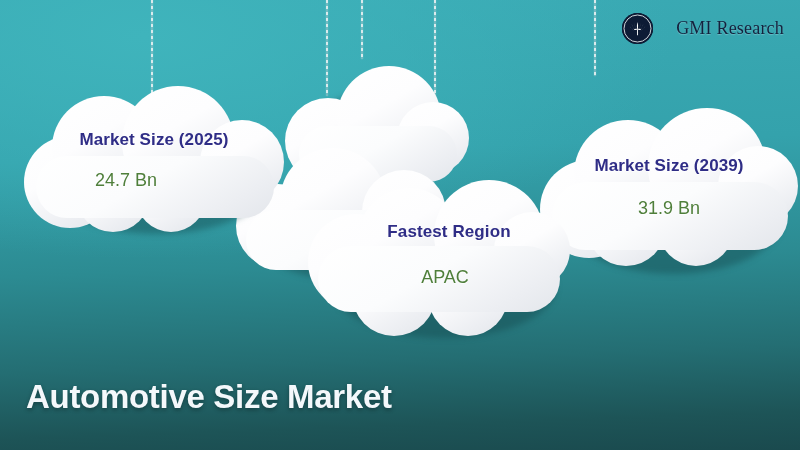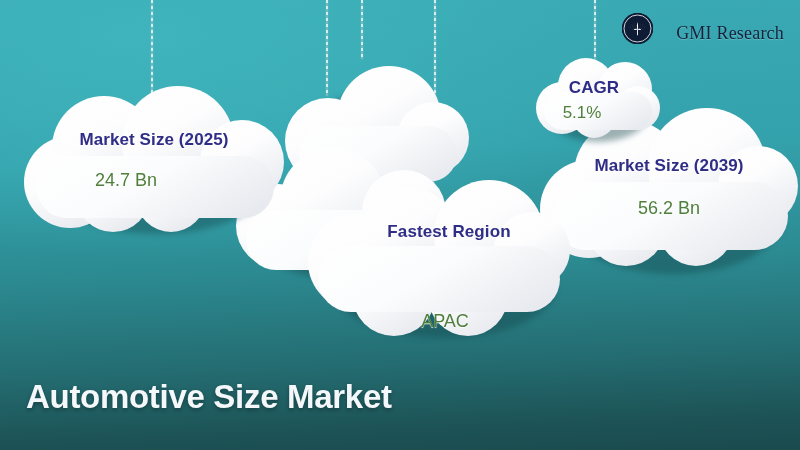--- a/index.html
+++ b/index.html
@@ -55,21 +55,21 @@
   }
   
   #page-title {
     position:absolute; left:26px; top:378px;
     font-size:33px; font-weight:bold; color:#f4f8fb;
     letter-spacing:-.3px;
     text-shadow:0 2px 4px rgba(0,0,0,.32);
     z-index:30;
   }
   
-  #logo { position:absolute; right:16px; top:13px; display:flex; align-items:flex-end; gap:23px; z-index:40; }
+  #logo { position:absolute; right:16px; top:13px; display:flex; align-items:center; gap:23px; z-index:40; }
   #logo .mark { width:31px; height:31px; border-radius:50%; background:#0d1b35; display:block; }
   #logo .wordmark {
     font-family:"Liberation Serif", serif; font-size:18px;
     color:#14213d; letter-spacing:.2px; white-space:nowrap;
     text-shadow:0 1px 1px rgba(255,255,255,.25);
   }
 </style>
 </head>
 <body>
 
@@ -120,53 +120,38 @@
     <div class="lobe" style="left:34px;top:12px;width:108px;height:108px;"></div>
     <div class="lobe" style="left:108px;top:0px;width:118px;height:118px;"></div>
     <div class="lobe" style="left:178px;top:38px;width:80px;height:80px;"></div>
     <div class="lobe" style="left:46px;top:78px;width:80px;height:80px;"></div>
     <div class="lobe" style="left:118px;top:82px;width:76px;height:76px;"></div>
     <div class="body" style="left:12px;top:74px;width:236px;height:68px;"></div>
     <div class="cloud-text" style="top:48px;">
       <span class="c-title" style="font-size:17px;">Market Size (2039)</span>
     </div>
     <div class="cloud-text" style="top:90px;">
-      <span class="c-value" style="font-size:18px;">56.2 Bn</span>
+      <span class="c-value" style="font-size:18px;">31.9 Bn</span>
     </div>
   </div>
 
-  <div class="cloud" style="left:536px;top:56px;width:124px;height:90px;z-index:9;">
-    <div class="shade" style="left:12px;top:30px;width:100px;height:56px;"></div>
-    <div class="lobe" style="left:0px;top:26px;width:52px;height:52px;"></div>
-    <div class="lobe" style="left:22px;top:2px;width:56px;height:56px;"></div>
-    <div class="lobe" style="left:62px;top:6px;width:54px;height:54px;"></div>
-    <div class="lobe" style="left:80px;top:30px;width:44px;height:44px;"></div>
-    <div class="lobe" style="left:36px;top:38px;width:44px;height:44px;"></div>
-    <div class="body" style="left:8px;top:36px;width:108px;height:38px;"></div>
-    <div class="cloud-text" style="top:22px;left:-4px;">
-      <span class="c-title" style="font-size:17px;">CAGR</span>
-    </div>
-    <div class="cloud-text" style="top:47px;left:-16px;">
-      <span class="c-value" style="font-size:17px;">5.1%</span>
-    </div>
-  </div>
 
   <div class="cloud" style="left:308px;top:180px;width:262px;height:160px;z-index:10;">
     <div class="shade" style="left:24px;top:56px;width:224px;height:102px;"></div>
     <div class="lobe" style="left:0px;top:34px;width:96px;height:96px;"></div>
     <div class="lobe" style="left:50px;top:8px;width:102px;height:102px;"></div>
     <div class="lobe" style="left:126px;top:0px;width:110px;height:110px;"></div>
     <div class="lobe" style="left:186px;top:32px;width:76px;height:76px;"></div>
     <div class="lobe" style="left:44px;top:72px;width:84px;height:84px;"></div>
     <div class="lobe" style="left:120px;top:76px;width:80px;height:80px;"></div>
     <div class="body" style="left:10px;top:66px;width:242px;height:66px;"></div>
     <div class="cloud-text" style="top:42px;left:10px;">
       <span class="c-title" style="font-size:17px;">Fastest Region</span>
     </div>
-    <div class="cloud-text" style="top:87px;left:6px;margin-top:44px;">
+    <div class="cloud-text" style="top:87px;left:6px;">
       <span class="c-value" style="font-size:18px;">APAC</span>
     </div>
   </div>
 
   <div id="page-title">Automotive Size Market</div>
 
   <div id="logo">
     <span class="mark">
       <svg width="31" height="31" viewBox="0 0 62 62" aria-hidden="true">
         <circle cx="31" cy="31" r="31" fill="#0d1b35"></circle>

